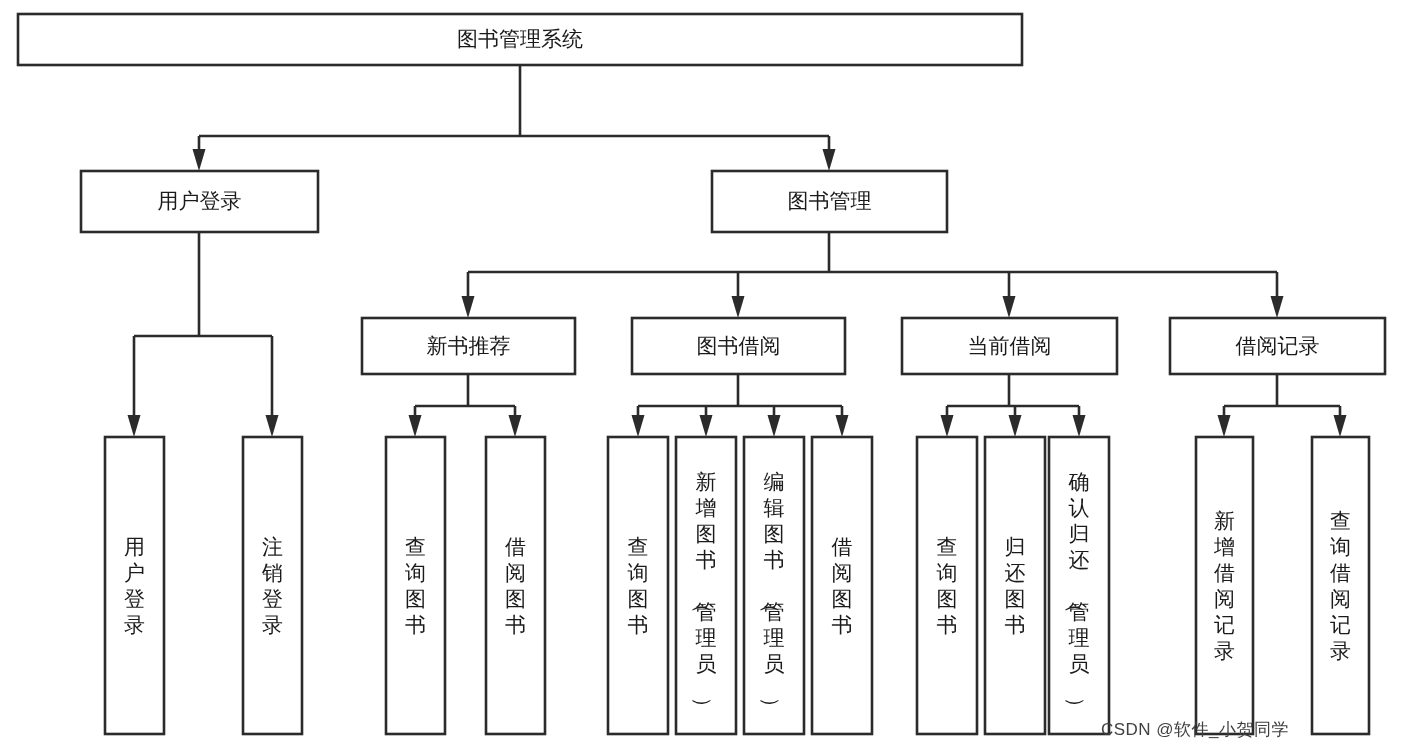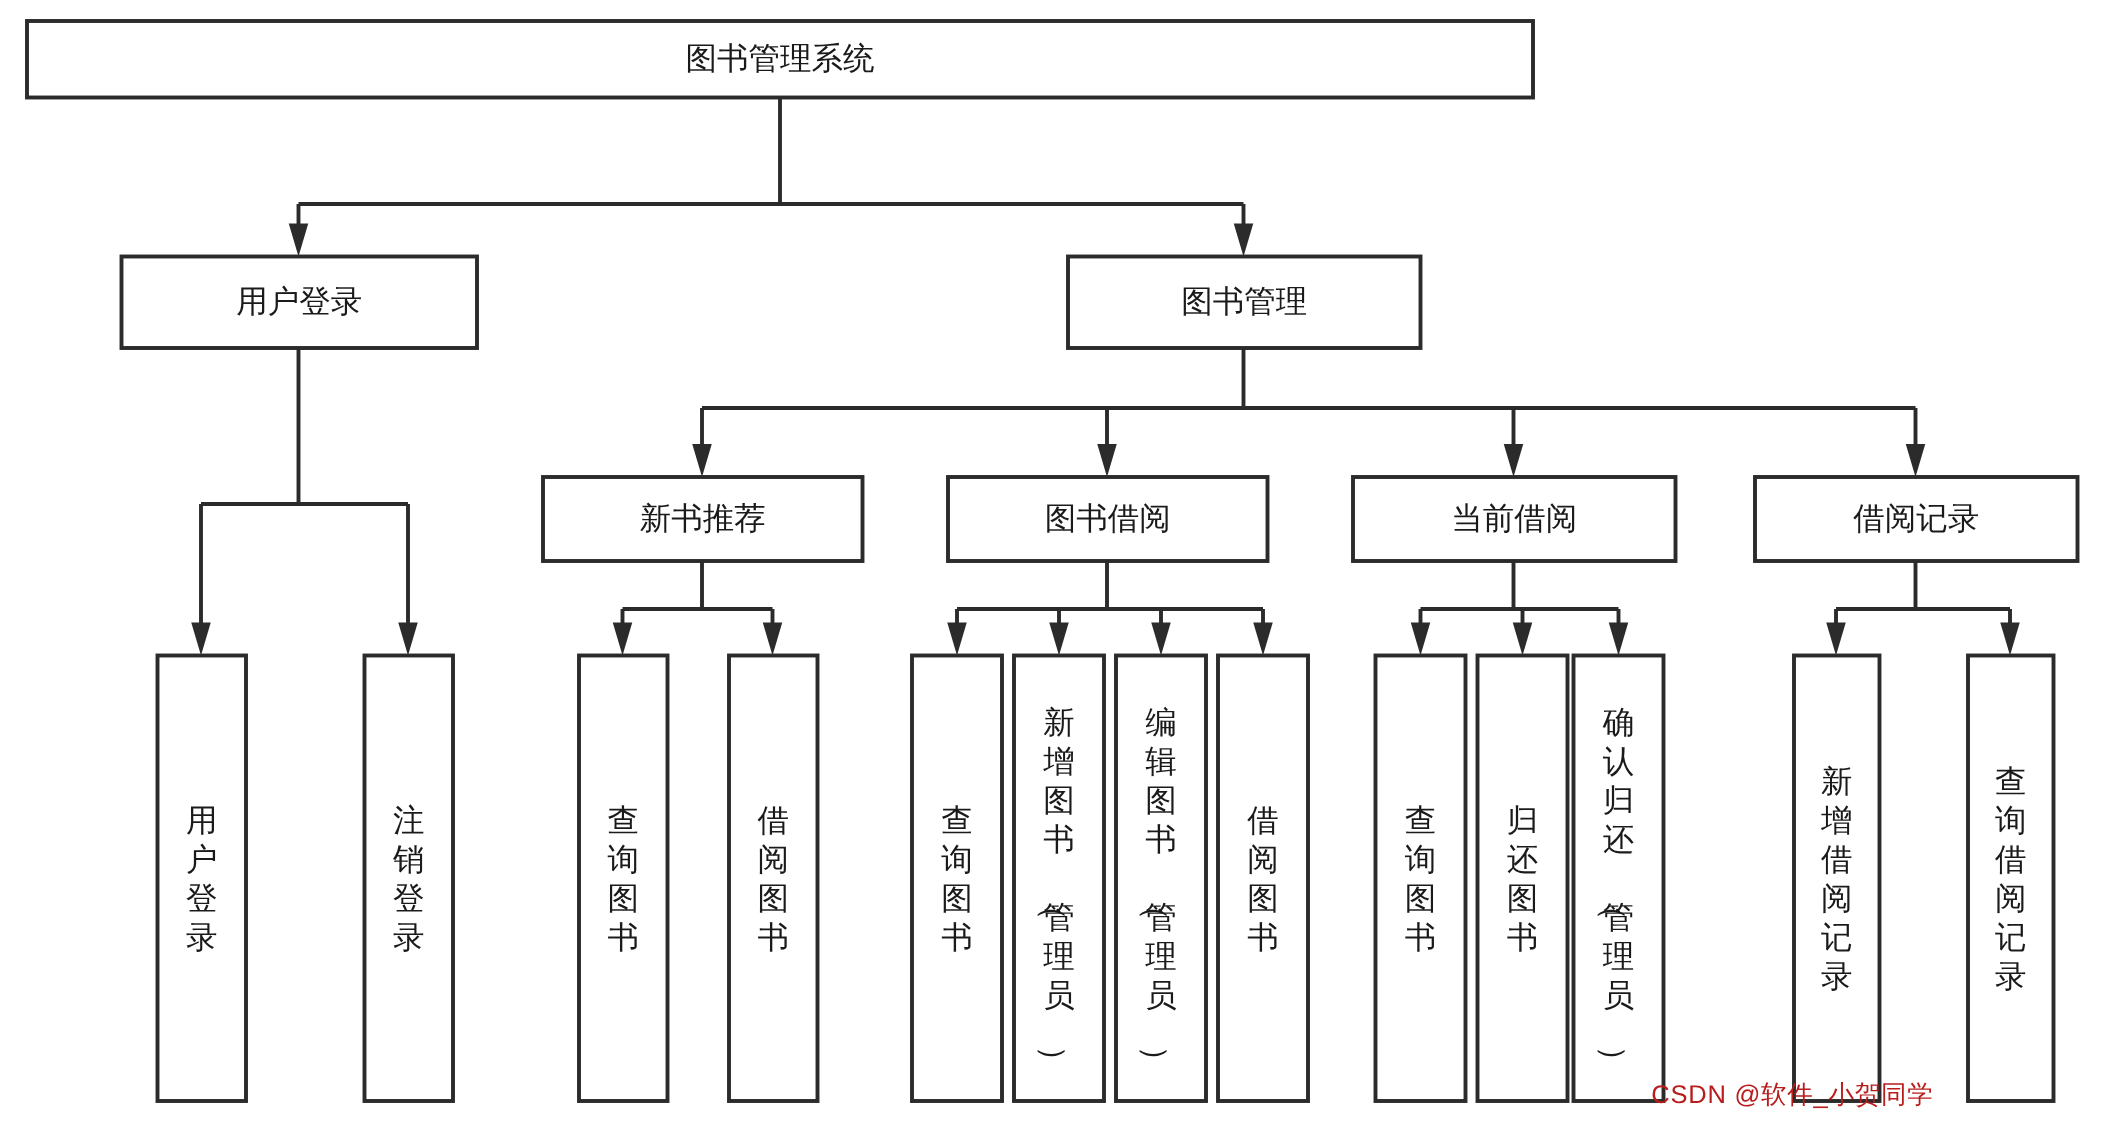--- a/index.html
+++ b/index.html
@@ -51,21 +51,21 @@
     font-size: 21px;
     fill: #1a1a1a;
     text-anchor: middle;
   }
   .watermark-text {
     position: absolute;
     right: 14px;
     bottom: 6px;
     font-family: "Liberation Sans", "DejaVu Sans", sans-serif;
     font-size: 17px;
-    color: #b91c1c;
+    color: #404040;
     letter-spacing: 0.5px;
     white-space: nowrap;
     user-select: none;
   }
 </style>
 </head>
 <body>
 
 <div id="diagram-root">
   <svg id="flowchart" viewBox="0 0 1405 747" xmlns="http://www.w3.org/2000/svg">

